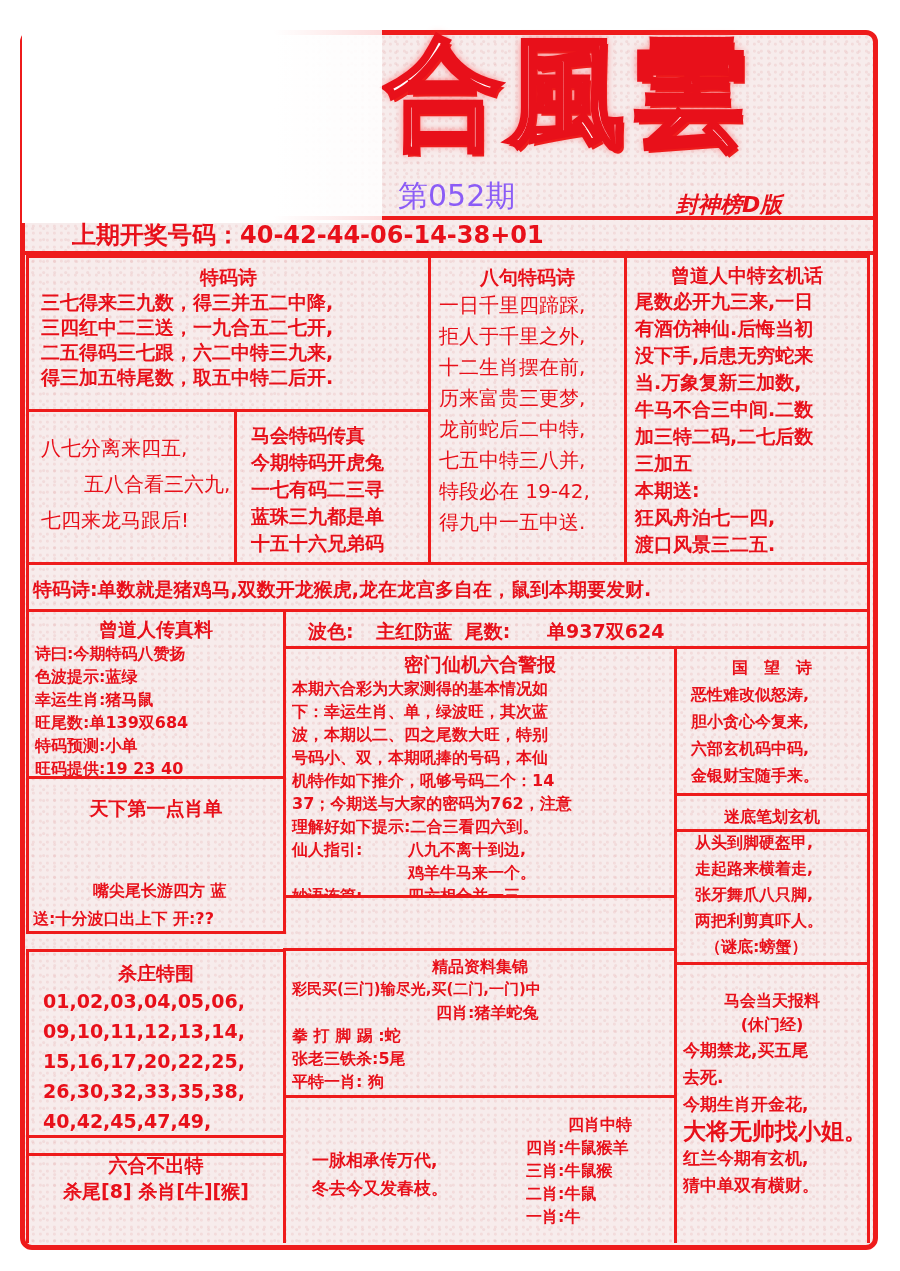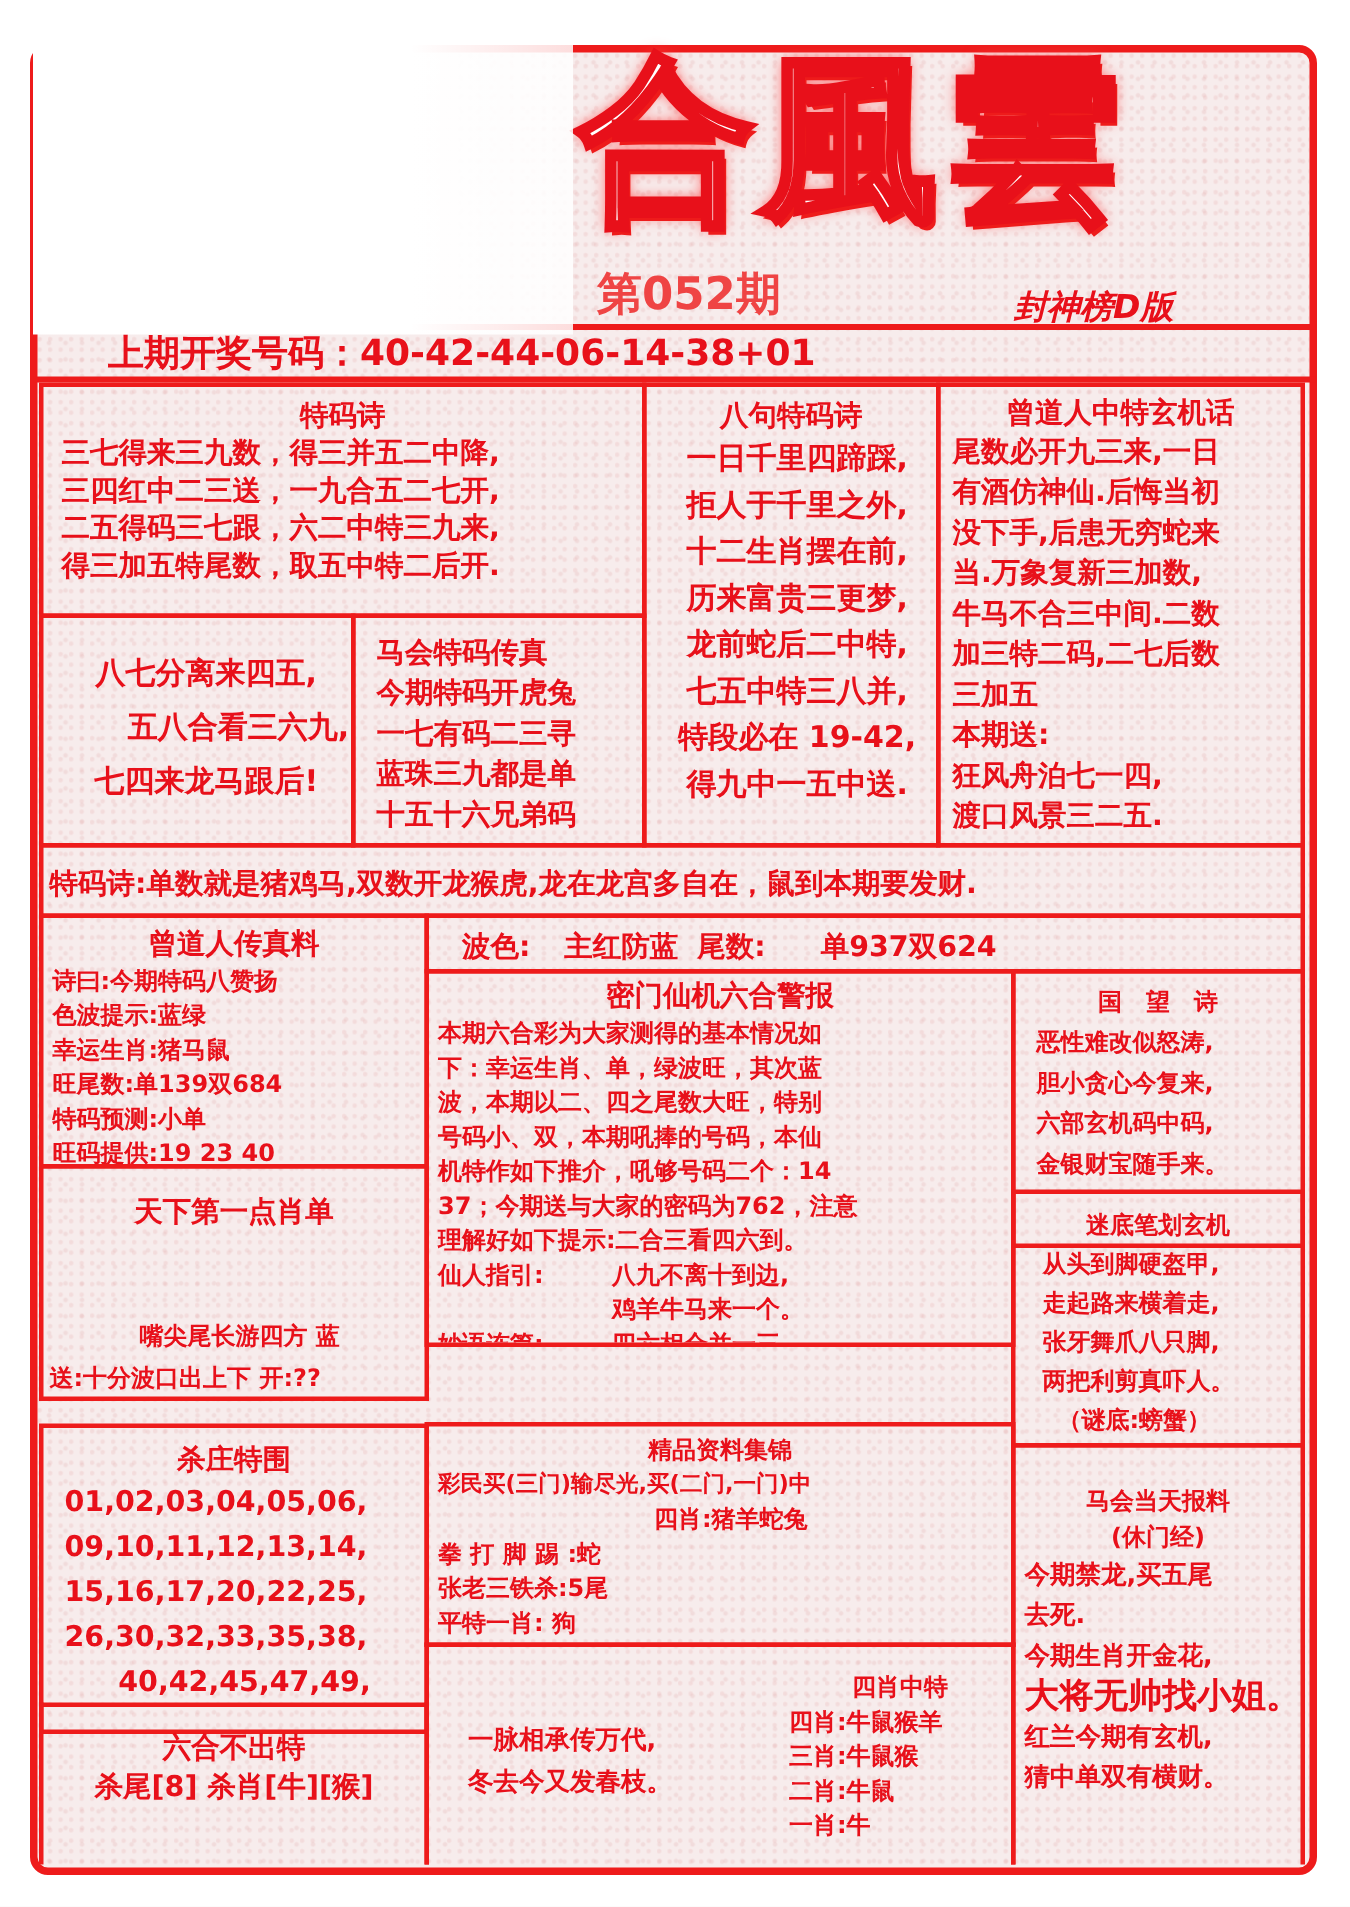--- a/index.html
+++ b/index.html
@@ -15,27 +15,27 @@
     background-size: 7px 7px, 11px 11px;
   }
   .cell { position: absolute; border: 3px solid #ee1b1b; overflow: hidden; }
   .center { text-align: center; }
   
   .blank-logo { position: absolute; left: 22px; top: 28px; width: 360px; height: 195px;
     background: linear-gradient(90deg, #ffffff 0%, #ffffff 70%, rgba(255,255,255,.85) 100%); z-index: 3; }
   .title-big { position: absolute; left: 385px; top: 34px; font-size: 118px; font-weight: bold;
     font-family: "DejaVu Serif", "Liberation Serif", serif; color: #fff;
     -webkit-text-stroke: 4px #e8101a; text-shadow: 3px 4px 0 #ee1b1b, 0 0 10px #ff4444; letter-spacing: 4px; line-height: 1; }
-  .issue { position: absolute; left: 398px; top: 176px; font-size: 30px; font-weight: bold; color: #ef4444; z-index: 4; }
+  .issue { position: absolute; left: 398px; top: 176px; font-size: 30px; font-weight: normal; color: #8b5cf6; z-index: 4; }
   .edition { position: absolute; left: 676px; top: 190px; font-size: 22px; font-style: italic; font-weight: bold; color: #e8101a; }
   .hdr-line { position: absolute; left: 22px; top: 216px; width: 855px; height: 4px; background: #ee1b1b; }
   .last-draw { position: absolute; left: 72px; top: 219px; font-size: 24px; font-weight: bold; color: #e8101a; z-index: 4; }
   .hdr-line2 { position: absolute; left: 22px; top: 251px; width: 855px; height: 4px; background: #ee1b1b; }
   .line { font-size: 19px; font-weight: bold; line-height: 25px; white-space: nowrap; }
-  .line-lg { font-size: 20px; font-weight: bold; line-height: 31px; white-space: nowrap; text-align: center; }
+  .line-lg { font-size: 20px; font-weight: normal; line-height: 31px; white-space: nowrap; }
   .sm { font-size: 16px; font-weight: bold; line-height: 23px; white-space: nowrap; }
   .head { font-size: 19px; font-weight: bold; text-align: center; line-height: 26px; }
 </style>
 </head>
 <body>
 
 <div class="sheet"></div>
 
 <div class="blank-logo"></div>
 <div class="title-big">合風雲</div>
@@ -126,21 +126,21 @@
   <div class="sm" style="position:absolute;left:4px;top:128px;">送:十分波口出上下 开:??</div>
 </div>
 
 <div class="cell" style="left:26px;top:931px;width:260px;height:207px;margin-top:18px;">
   <div class="head" style="margin-top:8px;">杀庄特围</div>
   <div style="padding-left:14px;">
     <div class="line" style="line-height:30px;">01,02,03,04,05,06,</div>
     <div class="line" style="line-height:30px;">09,10,11,12,13,14,</div>
     <div class="line" style="line-height:30px;">15,16,17,20,22,25,</div>
     <div class="line" style="line-height:30px;">26,30,32,33,35,38,</div>
-    <div class="line" style="line-height:30px;text-align:center;">40,42,45,47,49,</div>
+    <div class="line" style="line-height:30px;">40,42,45,47,49,</div>
   </div>
 </div>
 
 <div class="cell" style="left:26px;top:1135px;width:260px;height:108px;border-bottom:none;">
   <div class="head" style="margin-top:14px;">六合不出特</div>
   <div class="head">杀尾[8] 杀肖[牛][猴]</div>
 </div>
 
 <div class="cell" style="left:283px;top:609px;width:587px;height:40px;">
   <div class="line" style="padding:7px 0 0 22px;font-size:19px;">

